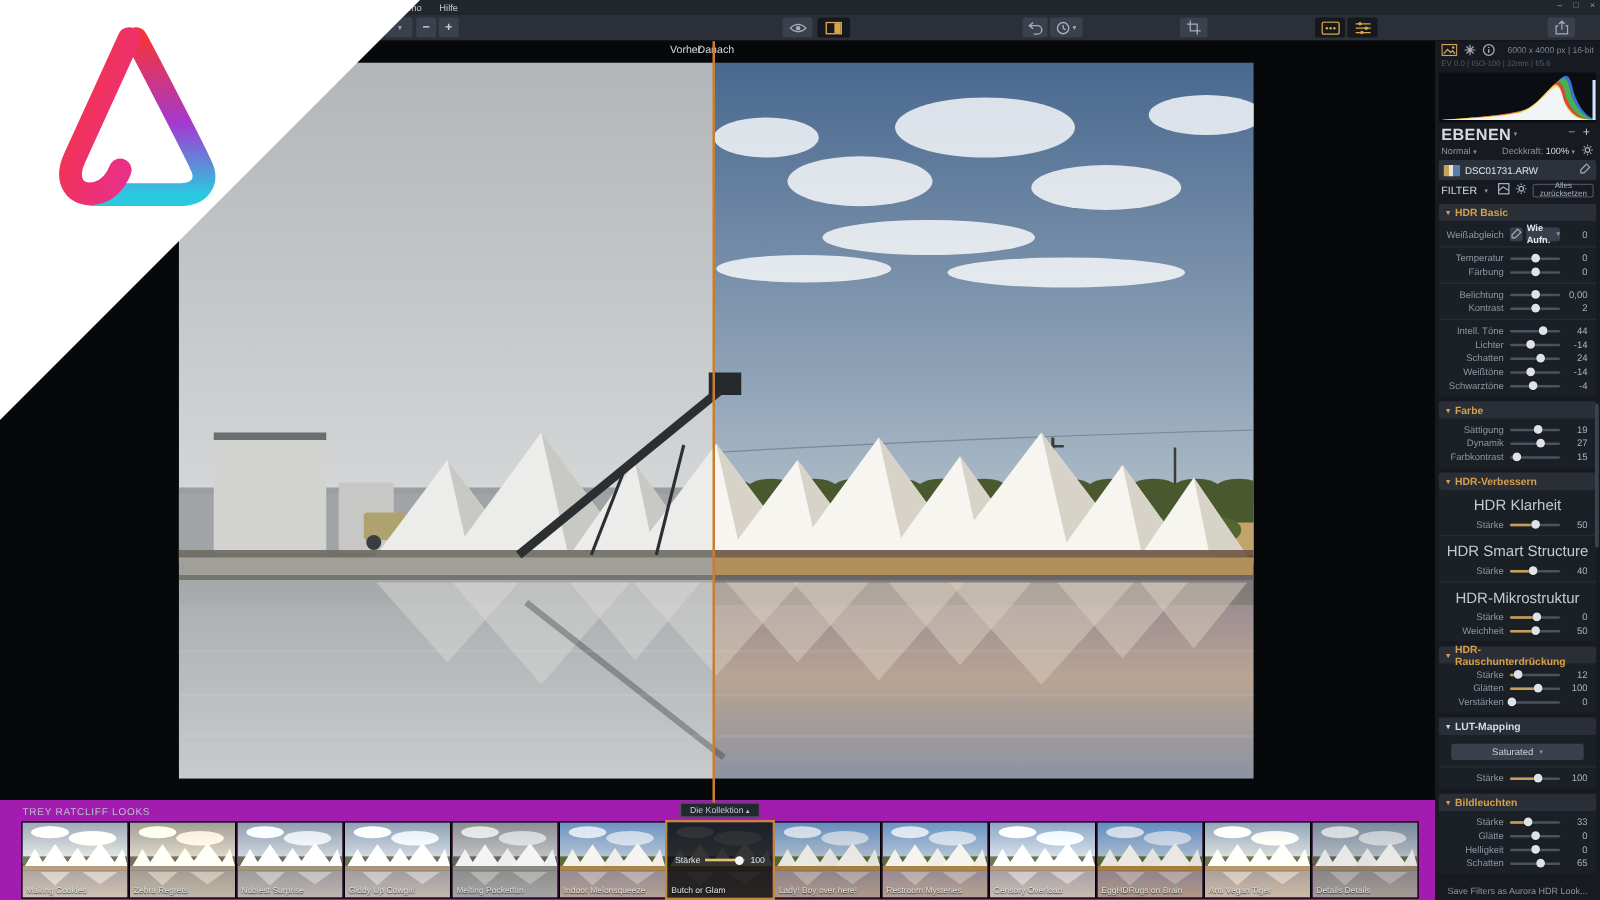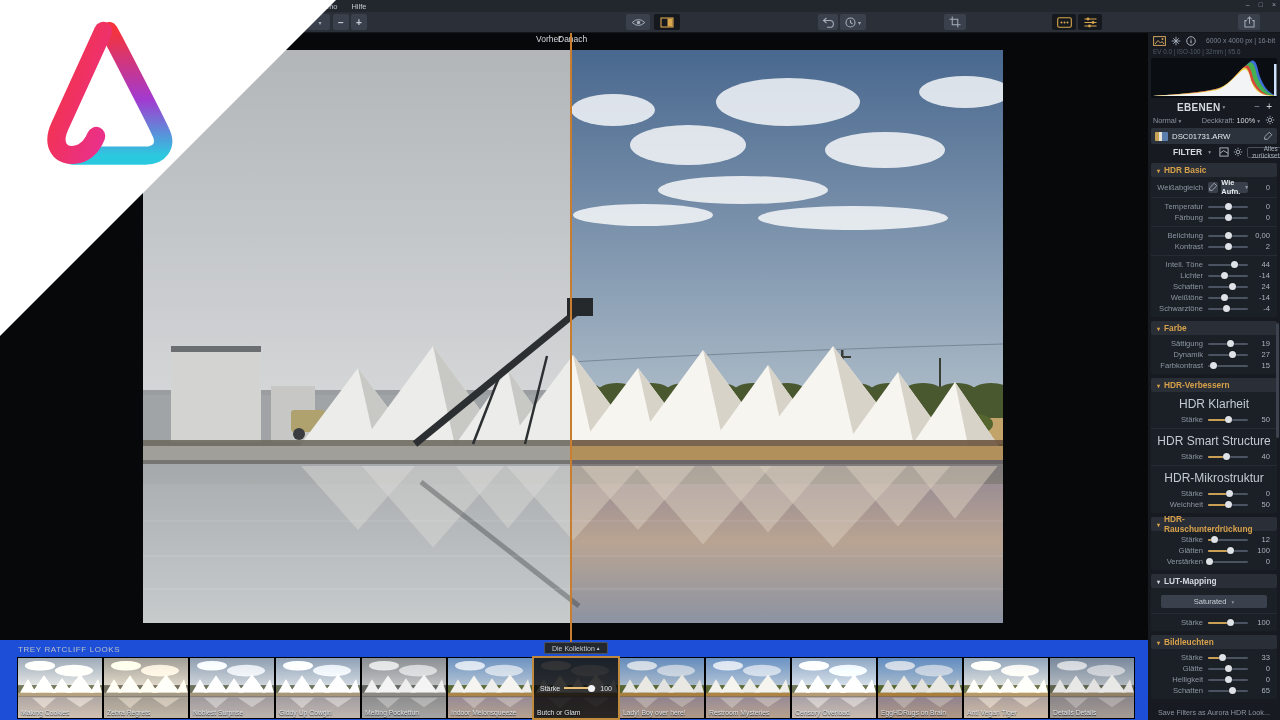--- a/index.html
+++ b/index.html
@@ -22,21 +22,21 @@
   .tbtn.dark { background:#15181d; }
   .tbtn svg { display:block; }
   .tchev { font-size:6px; color:#a6aeb9; margin-left:2px; }
   .tbtn.txt { font-size:10px; color:#c6ccd4; font-weight:bold; }
   
   .canvas { position:absolute; left:0; top:33px; width:1148px; height:607px; background:#070809; }
   .cmp-label { position:absolute; top:1px; font-size:8.5px; color:#d3d8de; }
   #photo { position:absolute; left:143px; top:17px; width:860px; height:573px; }
   .split-line { position:absolute; left:570px; top:33px; width:2px; height:610px; background:#c97e2f; z-index:6; }
   
-  .filmstrip { position:absolute; left:0; top:640px; width:1148px; height:80px; background:#1d4ed8; }
+  .filmstrip { position:absolute; left:0; top:640px; width:1148px; height:80px; background:#a21caf; }
   .fs-title { position:absolute; left:18px; top:5px; font-size:8px; letter-spacing:.6px; color:#bac1c8; }
   .fs-collection { position:absolute; left:544px; top:2px; height:12px; background:#23272e;
     border:1px solid #4a5158; border-radius:2px; color:#c6ccd2; font-size:7px;
     display:flex; align-items:center; padding:0 7px; z-index:7; }
   .fs-thumbs { position:absolute; left:18px; top:18px; display:flex; }
   .thumb { position:relative; width:84px; height:60px; margin-right:2px; flex:0 0 auto;
     outline:1px solid #000; background:#222; }
   .thumb.sel { outline:2px solid #c08a3e; z-index:2; }
   .thumb svg { position:absolute; inset:0; width:100%; height:100%; }
   .thumb .tname { position:absolute; left:3px; bottom:2px; font-size:6.8px; color:#dfe4e9;
@@ -52,34 +52,34 @@
   
   .sidebar { position:absolute; left:1148px; top:33px; width:132px; height:687px; background:#171b21; padding:0 3px; }
   .inforow { display:flex; align-items:center; height:15px; gap:5px; padding:0 2px; }
   .inforow .sp { flex:1; }
   .dims { font-size:6.8px; color:#7b8491; }
   .exifrow { height:9px; font-size:6.3px; color:#525b67; padding:0 2px; }
   .histo { height:40px; background:#0a0d12; border-radius:2px; margin:1px 0 2px; overflow:hidden; }
   .histo svg { display:block; width:100%; height:100%; }
   .prow { display:flex; align-items:center; padding:0 2px; }
   .ebenen { height:14px; }
-  .ebenen .ttl { font-size:10px; font-weight:bold; color:#d5dae0; letter-spacing:.3px;margin-left:24px; }
+  .ebenen .ttl { font-size:13px; font-weight:bold; color:#d5dae0; letter-spacing:.3px; }
   .chev { font-size:5.5px; color:#8b93a0; margin-left:2px; }
   .sp { flex:1; }
   .mini { font-size:10px; line-height:8px; color:#8b93a0; padding:0 3px; }
   .mini.plus { color:#ccd2d9; }
   .blend { height:13px; font-size:7.3px; color:#8b93a0; }
   .blend .opv { color:#d5dae0; font-weight:normal; }
   .layerrow { height:16px; background:#2c323c; border-radius:2px; display:flex; align-items:center;
     padding:0 4px; gap:4px; margin:1px 0; }
   .layerrow .lthumb { width:13px; height:9px; border-radius:1px;
     background:linear-gradient(90deg,#c8a254 0 30%, #e8e3d6 30% 55%, #5a7fae 55% 100%); }
   .layerrow .lname { flex:1; font-size:7.8px; color:#e2e6eb; }
   .filterrow { height:14px; gap:4px; }
-  .filterrow .ttl { font-size:8.5px; font-weight:bold; color:#d5dae0;margin-left:20px; }
+  .filterrow .ttl { font-size:8.5px; font-weight:normal; color:#d5dae0; }
   .resetbtn { height:11px; border:1px solid #4a515c; border-radius:2px; font-size:6.4px; color:#aab1bb;
     display:flex; align-items:center; padding:0 4px; background:transparent; }
   
   .fsection { margin-top:4px; }
   .fheader { height:14px; background:#2a2f37; border-radius:2px; display:flex; align-items:center;
     padding:0 6px; font-size:8.3px; font-weight:bold; color:#d6dae0; }
   .fheader.gold { color:#d7a04a; }
   .fheader .arr { font-size:6px; margin-right:4px; }
   .fbody { background:#1b2026; border-radius:0 0 2px 2px; padding:3px 0; }
   .fbody > .blk + .blk { border-top:1px solid #272c34; margin-top:3px; padding-top:3px; }

